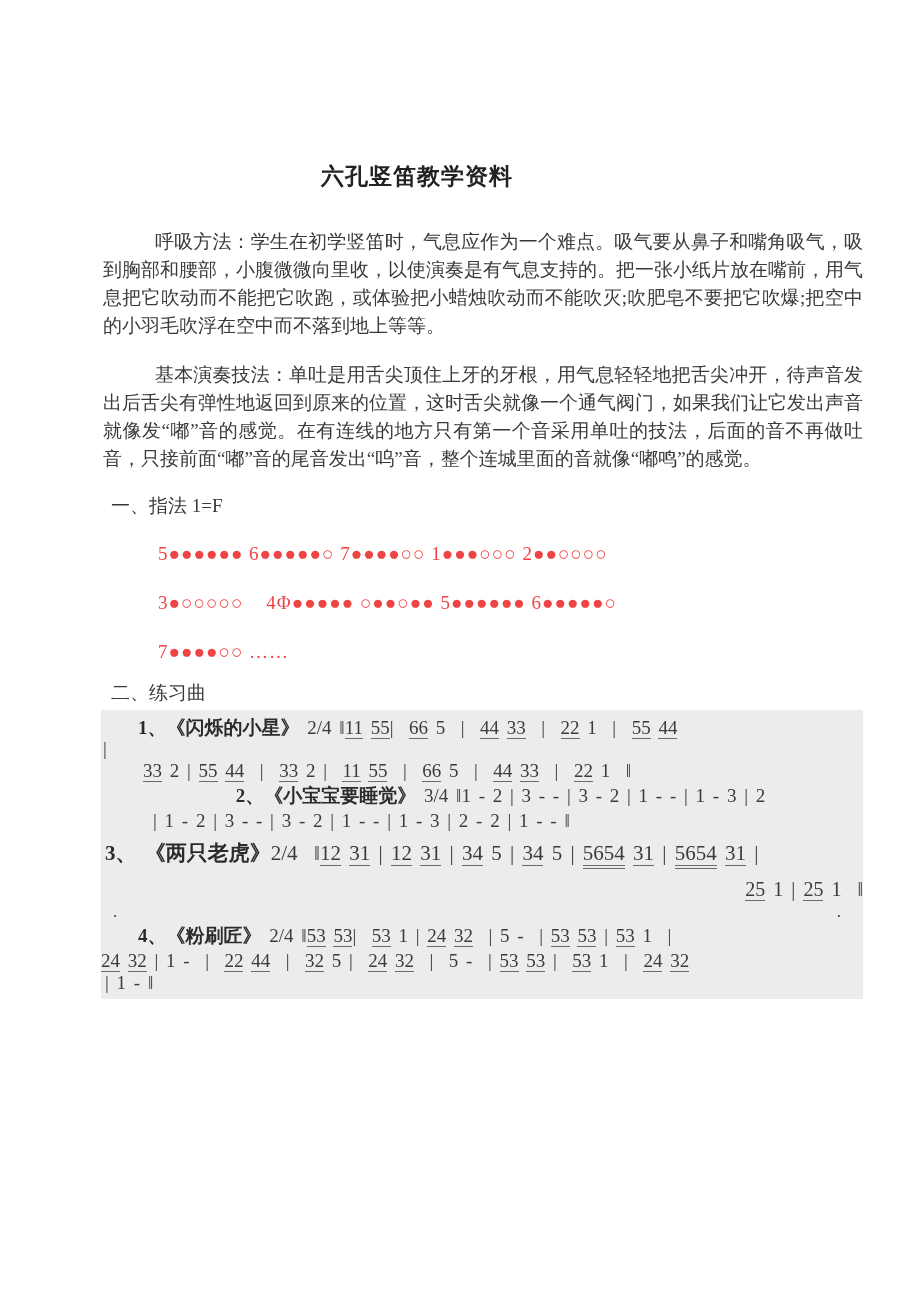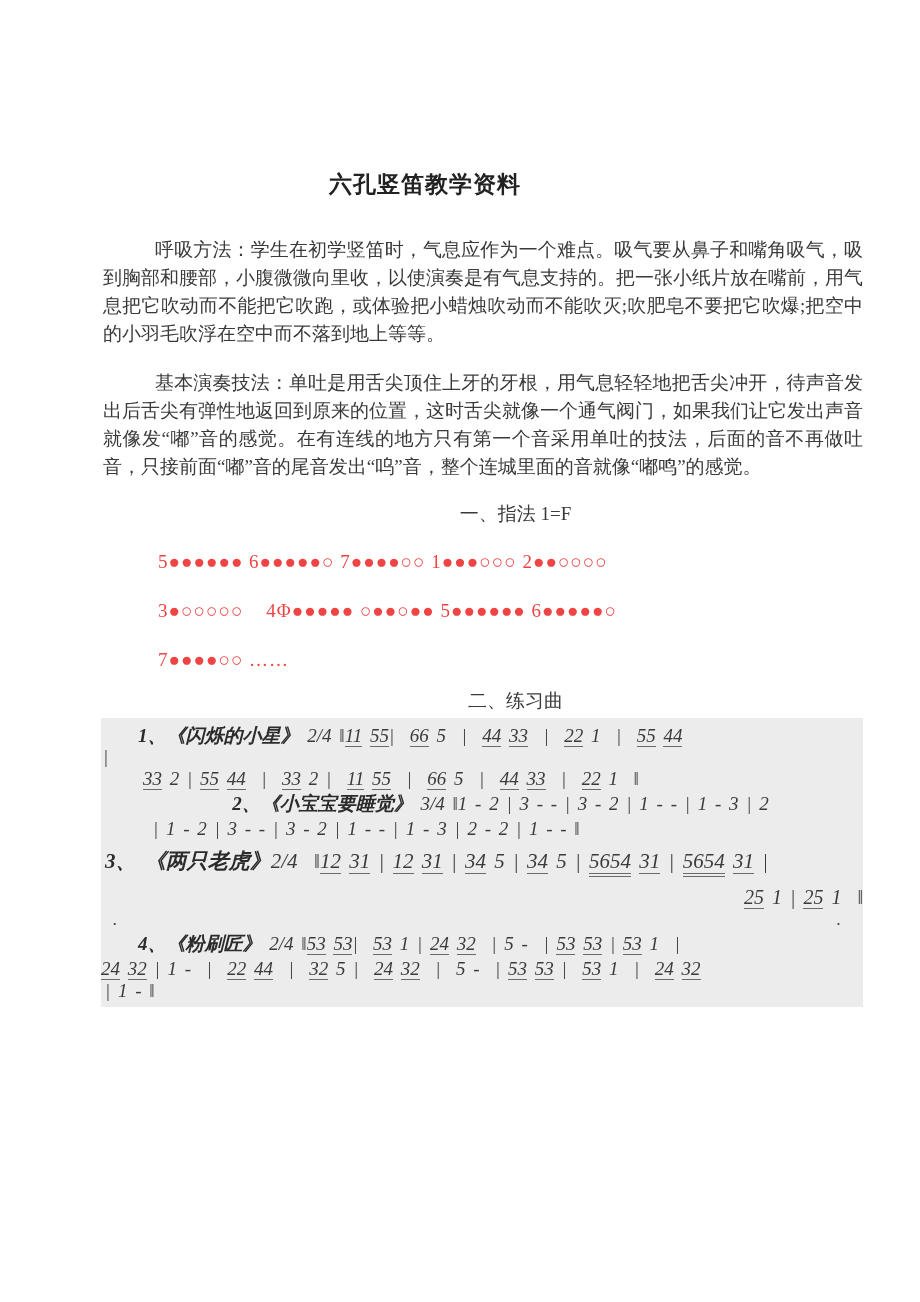--- a/index.html
+++ b/index.html
@@ -3,44 +3,44 @@
 <meta charset="utf-8">
 <style>
   html,body{margin:0;padding:0;}
   body{
     width:920px;height:1302px;background:#ffffff;
     font-family:"Liberation Serif","DejaVu Serif",serif;
     color:#333;
   }
   .page{position:relative;width:920px;height:1302px;overflow:hidden;}
   .title{
-    margin:16px;padding:153px 0 0 313px;
+    margin:8px;padding:153px 0 0 313px;
     font-size:23px;font-weight:bold;color:#222;letter-spacing:1px;
   }
   .body-text{width:760px;margin:36px 0 0 103px;}
   .body-text p{
     font-size:19px;line-height:28px;margin:0 0 21px 0;
     text-indent:52px;text-align:justify;color:#3a3a3a;
   }
   .h-line{
     font-size:19px;line-height:24px;margin:16px 0 0 0;
-    padding-left:111px;color:#3a3a3a;text-align:center;
+    padding-left:111px;color:#3a3a3a;
   }
   .fingering{margin:0 0 0 0;}
   .fline{
     font-size:19px;line-height:26px;margin-top:23px;
     padding-left:158px;white-space:pre-wrap;letter-spacing:1px;color:#ef4444;
   }
   .music{
     width:762px;margin:5px 0 0 101px;background:#ececec;
     padding:5px 0 6px 0;
   }
   .mline{
     font-size:19px;line-height:25px;white-space:pre-wrap;
-    color:#3b3b3b;word-spacing:3px;font-style:italic;
+    color:#3b3b3b;word-spacing:3px;
   }
   .mline .b{font-weight:bold;color:#2b2b2b;}
   .u1{border-bottom:1.5px solid #6a6a6a;}
   .u2{border-bottom:4px double #6a6a6a;}
   .center{text-align:right;margin-left:8px;}
   .between{
     display:flex;justify-content:space-between;
     padding:0 22px 0 12px;line-height:15px;font-size:17px;
   }
 </style>

